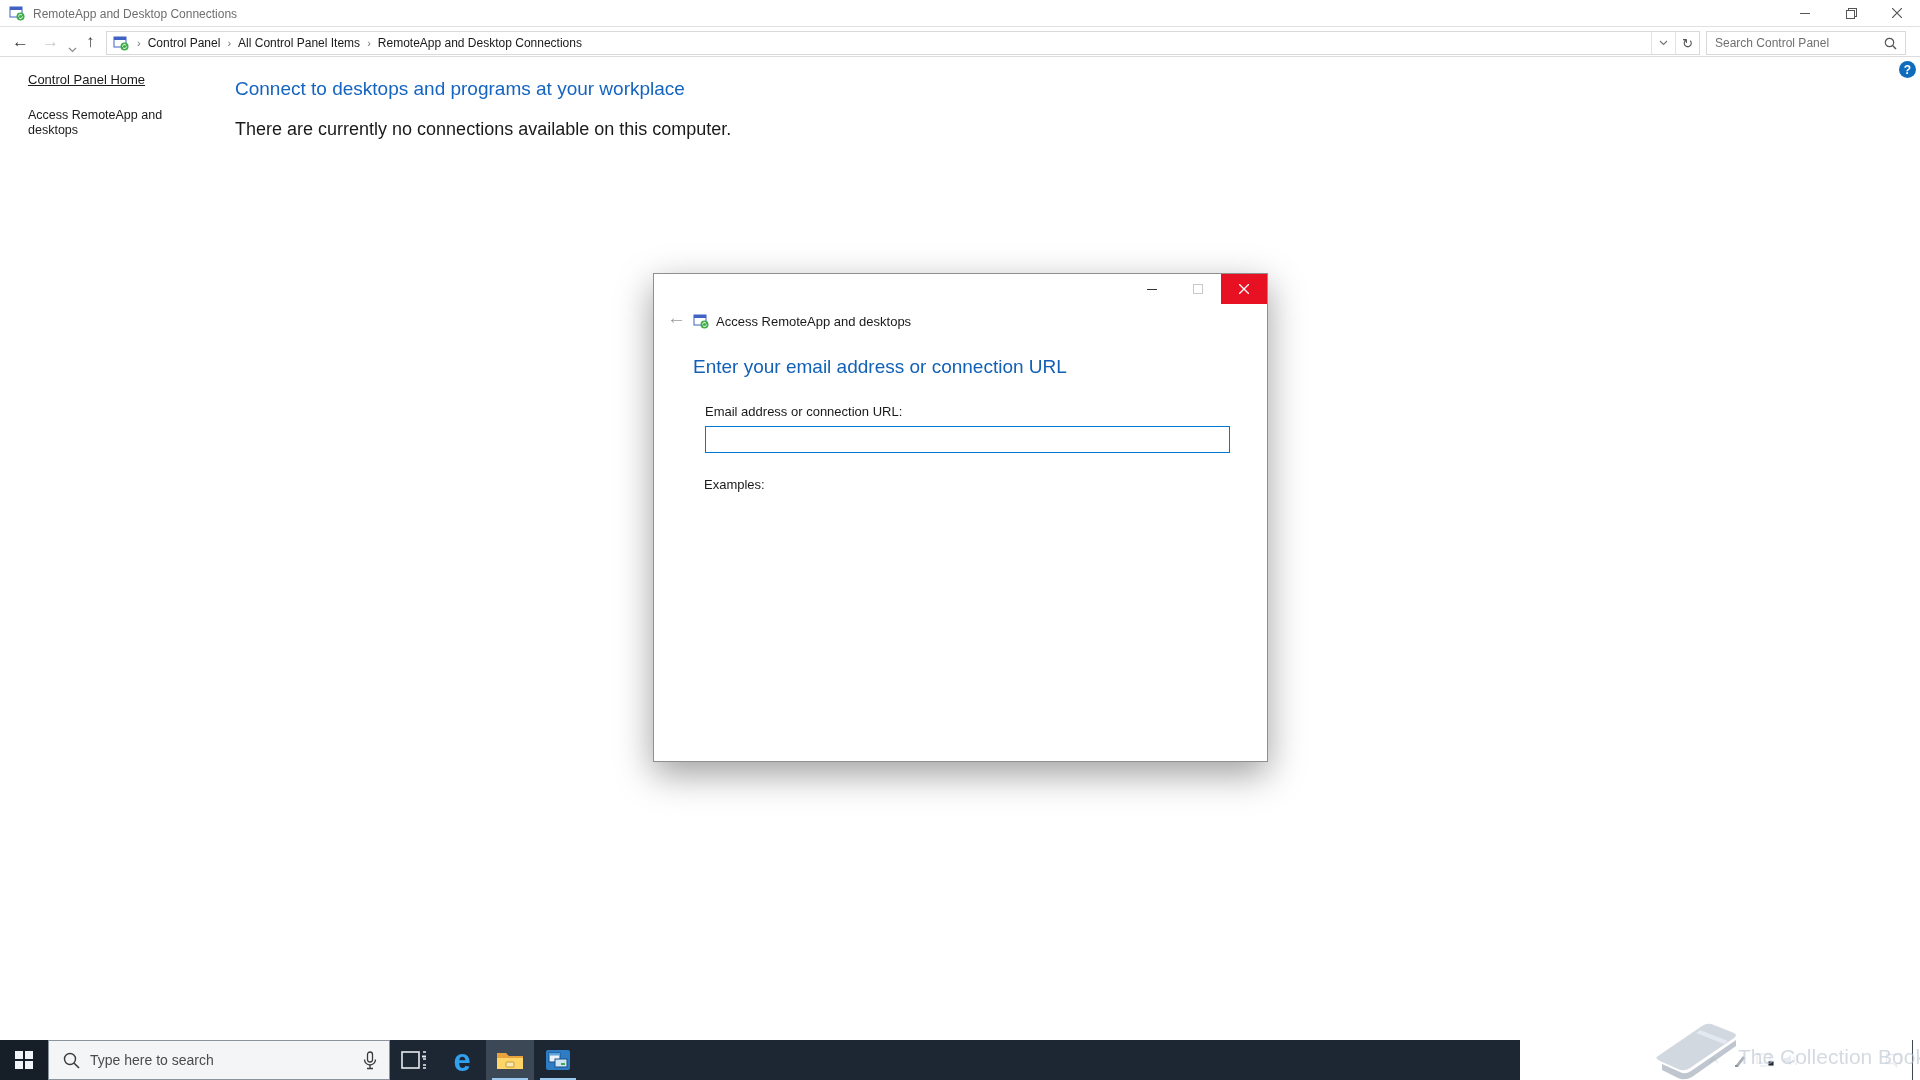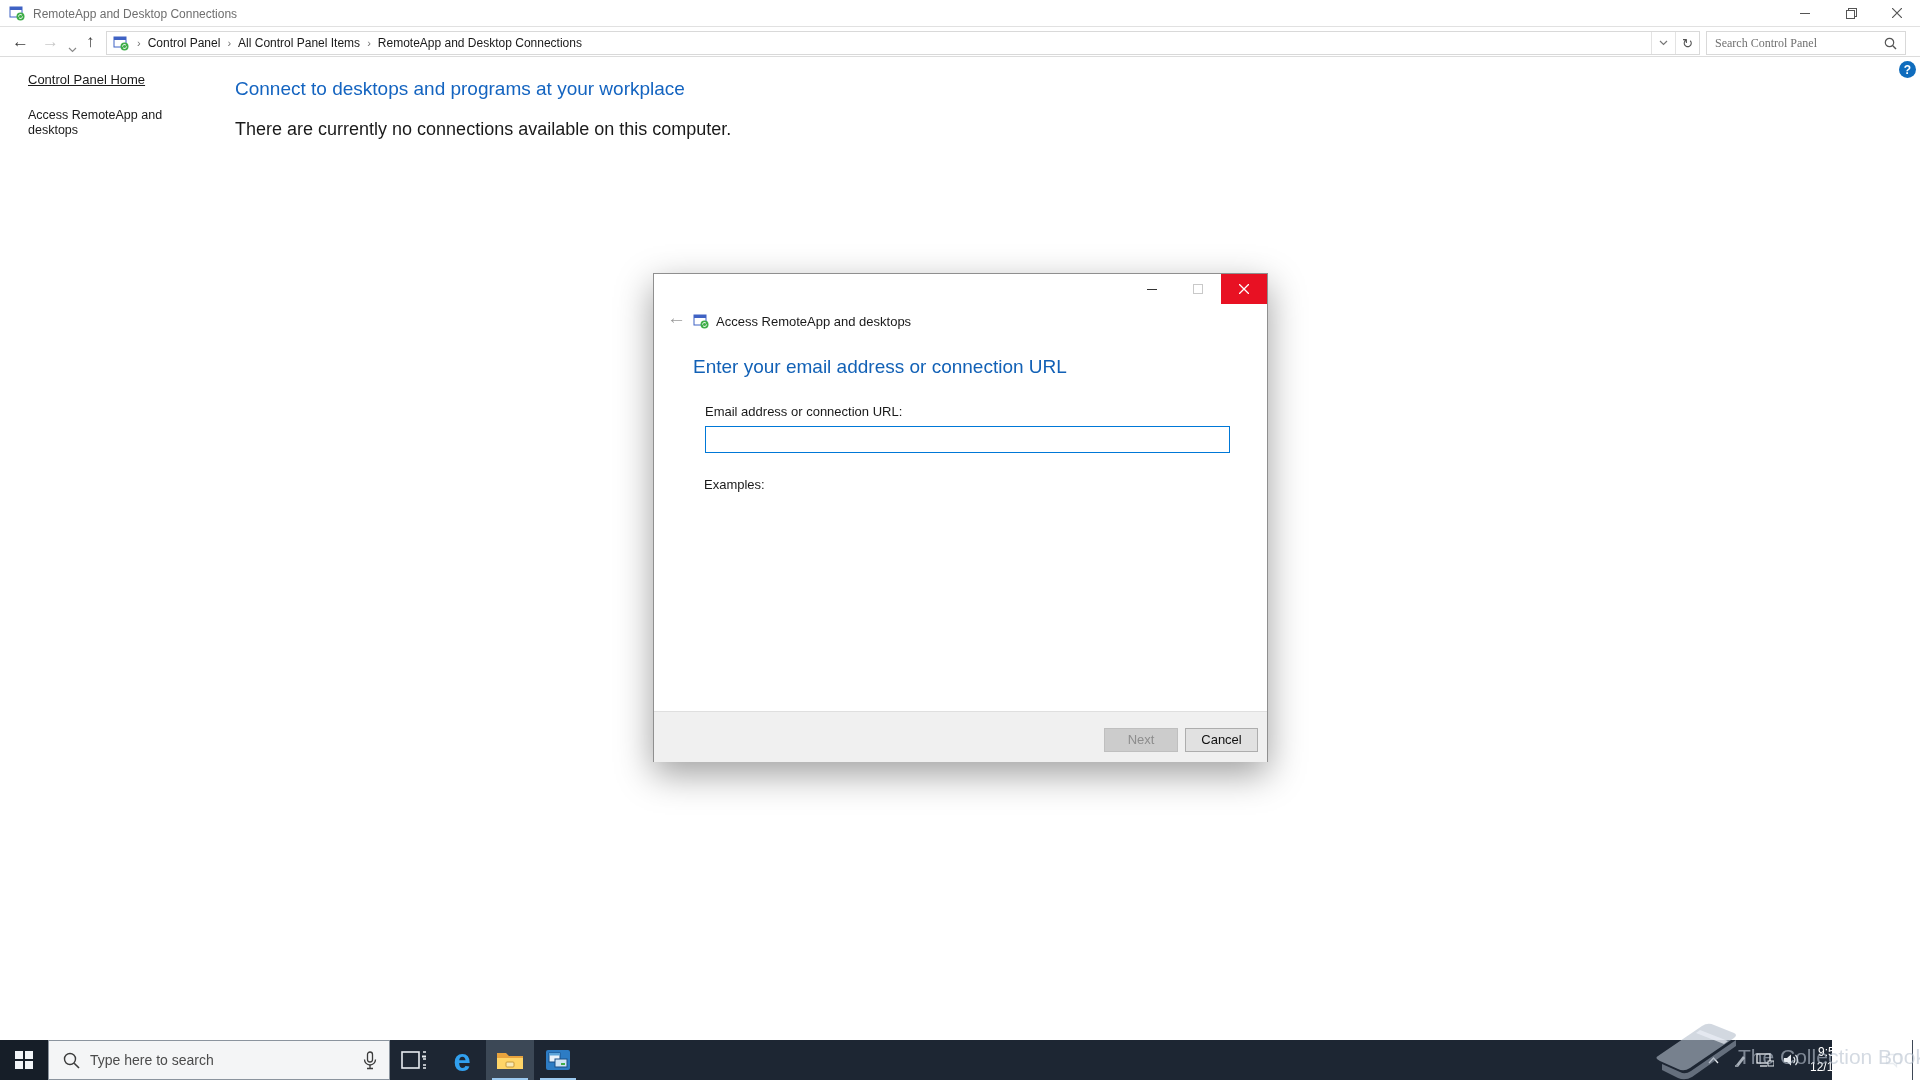--- a/index.html
+++ b/index.html
@@ -13,21 +13,21 @@
   .win-btn { position:absolute; top:0; width:46px; height:26px; display:flex; align-items:center; justify-content:center; }
   .win-btn svg { display:block; }
 
   #addressbar { position:absolute; left:0; top:28px; width:1920px; height:29px; background:#fff; border-bottom:1px solid #dcdcdc; }
   .nav-glyph { position:absolute; top:4px; font-size:17px; color:#3b3b3b; line-height:20px; }
   .address-field { position:absolute; left:106px; top:3px; width:1594px; height:24px; border:1px solid #d9d9d9; background:#fff; display:flex; align-items:center; }
   .crumb { font-size:12px; color:#1a1a1a; white-space:nowrap; padding:0 4px; }
   .crumb-sep { font-size:11px; color:#6f6f6f; padding:0 3px; }
   .field-end-btn { width:24px; height:100%; border-left:1px solid #e3e3e3; display:flex; align-items:center; justify-content:center; color:#555; font-size:13px; }
   .search-field { position:absolute; left:1706px; top:3px; width:200px; height:24px; border:1px solid #d9d9d9; background:#fff; display:flex; align-items:center; }
-  .search-field input { border:none; outline:none; flex:1; font-size:12px; color:#3a3a3a; padding-left:8px; font-family:Liberation Serif, serif; background:transparent; }
+  .search-field input { border:none; outline:none; flex:1; font-size:12px; color:#3a3a3a; padding-left:8px; font-family:Liberation Sans, sans-serif; background:transparent; }
   .search-field input::placeholder { color:#707070; }
 
   #help-btn { position:absolute; left:1899px; top:61px; width:17px; height:17px; border-radius:50%; background:#0f6cbd; color:#fff; font-size:12px; font-weight:bold; display:flex; align-items:center; justify-content:center; }
 
   #sidebar-home { position:absolute; left:28px; top:72px; font-size:13px; color:#1a1a1a;text-decoration:underline; }
   #sidebar-task { position:absolute; left:28px; top:108px; width:170px; font-size:12.5px; color:#1a1a1a; line-height:15px; }
 
   #main-heading { position:absolute; left:235px; top:78px; font-size:19px; color:#1464c0; }
   #main-empty { position:absolute; left:235px; top:119px; font-size:18px; color:#1a1a1a; }
 
@@ -44,21 +44,21 @@
   #dlg-label { position:absolute; left:51px; top:130px; font-size:13px; color:#1a1a1a; }
   #dlg-input { position:absolute; left:51px; top:152px; width:525px; height:27px; border:1px solid #0078d7; outline:none; font-size:13px; padding:0 6px; font-family:inherit; }
   #dlg-examples-label { position:absolute; left:50px; top:203px; font-size:13px; color:#1a1a1a; }
   #dlg-examples { position:absolute; left:99px; top:220px; font-size:13px; color:#1a1a1a; line-height:18px; }
   #dlg-footer { position:absolute; left:0; top:437px; width:100%; height:51px; background:#f0f0f0; border-top:1px solid #dfdfdf; }
   .dlg-push { position:absolute; top:16px; height:24px; font-size:13px; font-family:inherit; text-align:center; line-height:22px; }
   #dlg-next { left:450px; width:74px; background:#cccccc; border:1px solid #bfbfbf; color:#8d8d8d; }
   #dlg-cancel { left:531px; width:73px; background:#e1e1e1; border:1px solid #adadad; color:#111; }
 
   
-  #taskbar { position:absolute; left:0; top:1040px; width:1832px; height:40px; background:#1d2633; }
+  #taskbar { position:absolute; left:0; top:1040px; width:1520px; height:40px; background:#1d2633; }
   #start-btn { position:absolute; left:0; top:0; width:48px; height:40px; background:#161e28; display:flex; align-items:center; justify-content:center; }
   .winlogo { display:grid; grid-template-columns:8px 8px; grid-template-rows:8px 8px; gap:2px; }
   .winlogo div { background:#f2f5f8; }
   #tb-search { position:absolute; left:48px; top:0; width:342px; height:40px; background:#f4f5f6; border:1px solid #8b949e; display:flex; align-items:center; }
   #tb-search input { border:none; outline:none; background:transparent; flex:1; font-size:14px; color:#3b3b3b; font-family:inherit; }
   #tb-search input::placeholder { color:#4b4b4b; }
   .tb-btn { position:absolute; top:0; width:48px; height:40px; display:flex; align-items:center; justify-content:center; }
   .tb-open::after { content:""; position:absolute; left:6px; right:6px; bottom:0; height:2px; background:#9cc9ef; }
   #tb-explorer { background:#3c4856; }
   .edge-e { font-size:31px; font-weight:bold; color:#31a0ef; line-height:31px; }
@@ -178,24 +178,20 @@
         <path d="M9.5 11.5a2 2 0 0 1 3.4-1.4M13.5 11.5a2 2 0 0 1-3.4 1.4" stroke="#fff" stroke-width="1" fill="none"></path>
       </svg>
   </span>
   <span id="dlg-title">Access RemoteApp and desktops</span>
 
   <div id="dlg-heading">Enter your email address or connection URL</div>
   <div id="dlg-label">Email address or connection URL:</div>
   <input id="dlg-input" type="text" value="" style="">
   <div id="dlg-examples-label">Examples:</div>
 
-  <div id="dlg-footer">
-    <div class="dlg-push" id="dlg-next">Next</div>
-    <div class="dlg-push" id="dlg-cancel">Cancel</div>
-  </div>
 </div>
 
 <div id="taskbar">
   <div id="start-btn">
     <span class="winlogo">
         <div></div>
         <div></div>
         <div></div>
         <div></div>
       </span>

